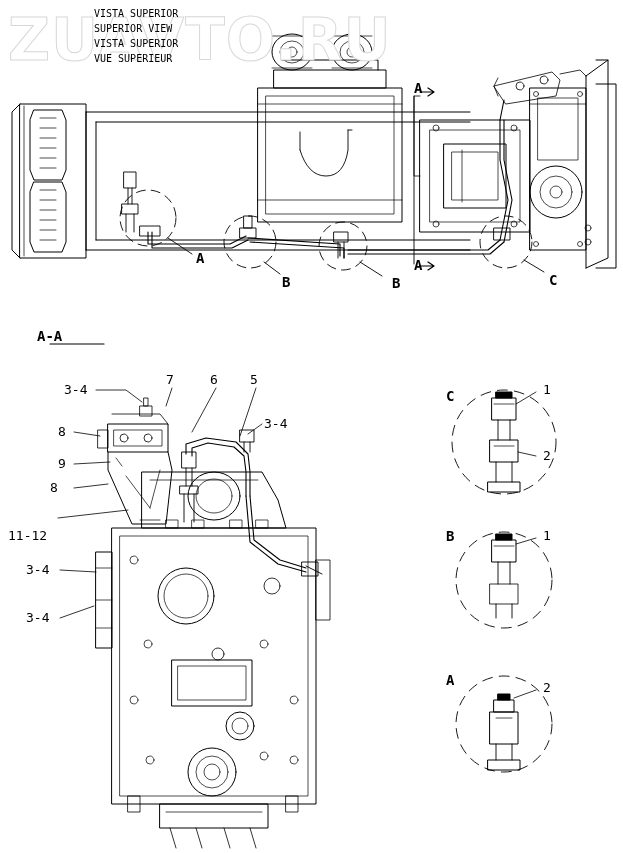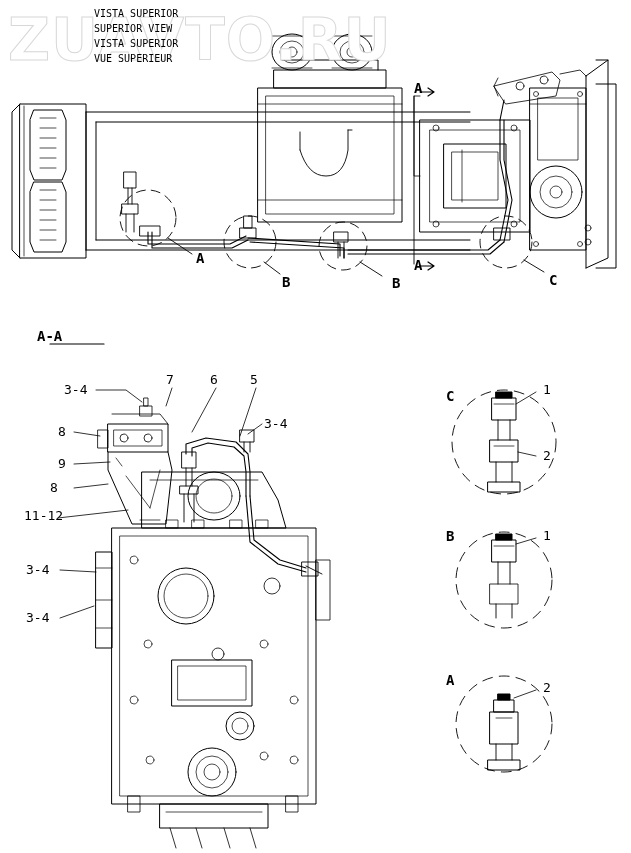--- a/index.html
+++ b/index.html
@@ -329,21 +329,21 @@
   <div class="lbl big" style="left:37px; top:328px;">A-A</div>
 
   <div class="lbl mid" style="left:64px; top:382px;">3-4</div>
   <div class="lbl mid" style="left:166px; top:372px;">7</div>
   <div class="lbl mid" style="left:210px; top:372px;">6</div>
   <div class="lbl mid" style="left:250px; top:372px;">5</div>
   <div class="lbl mid" style="left:264px; top:416px;">3-4</div>
   <div class="lbl mid" style="left:58px; top:424px;">8</div>
   <div class="lbl mid" style="left:58px; top:456px;">9</div>
   <div class="lbl mid" style="left:50px; top:480px;">8</div>
-  <div class="lbl mid" style="left:8px; top:508px;margin-left:16px;">11-12</div>
+  <div class="lbl mid" style="left:8px; top:528px;">11-12</div>
   <div class="lbl mid" style="left:26px; top:562px;">3-4</div>
   <div class="lbl mid" style="left:26px; top:610px;">3-4</div>
 
   <div class="lbl big" style="left:446px; top:388px;">C</div>
   <div class="lbl mid" style="left:543px; top:382px;">1</div>
   <div class="lbl mid" style="left:543px; top:448px;">2</div>
 
   <div class="lbl big" style="left:446px; top:528px;">B</div>
   <div class="lbl mid" style="left:543px; top:528px;">1</div>
 

